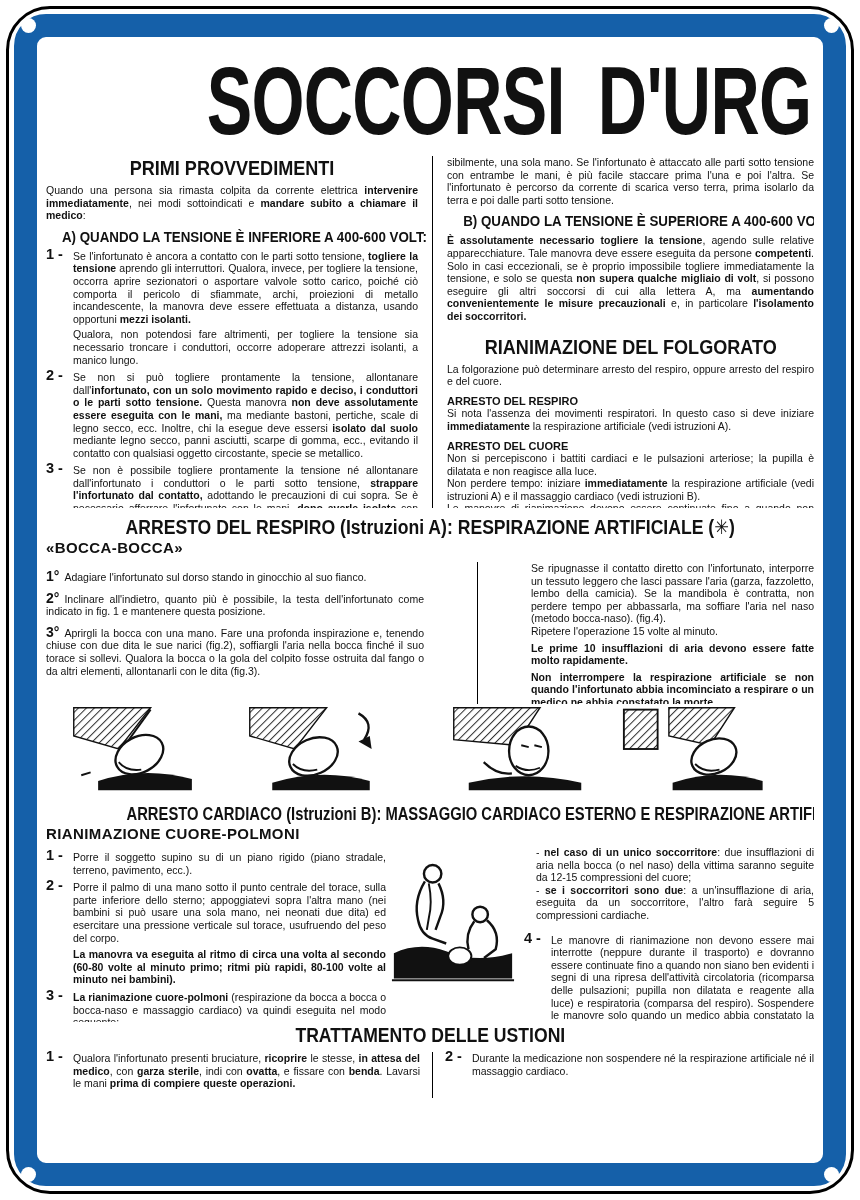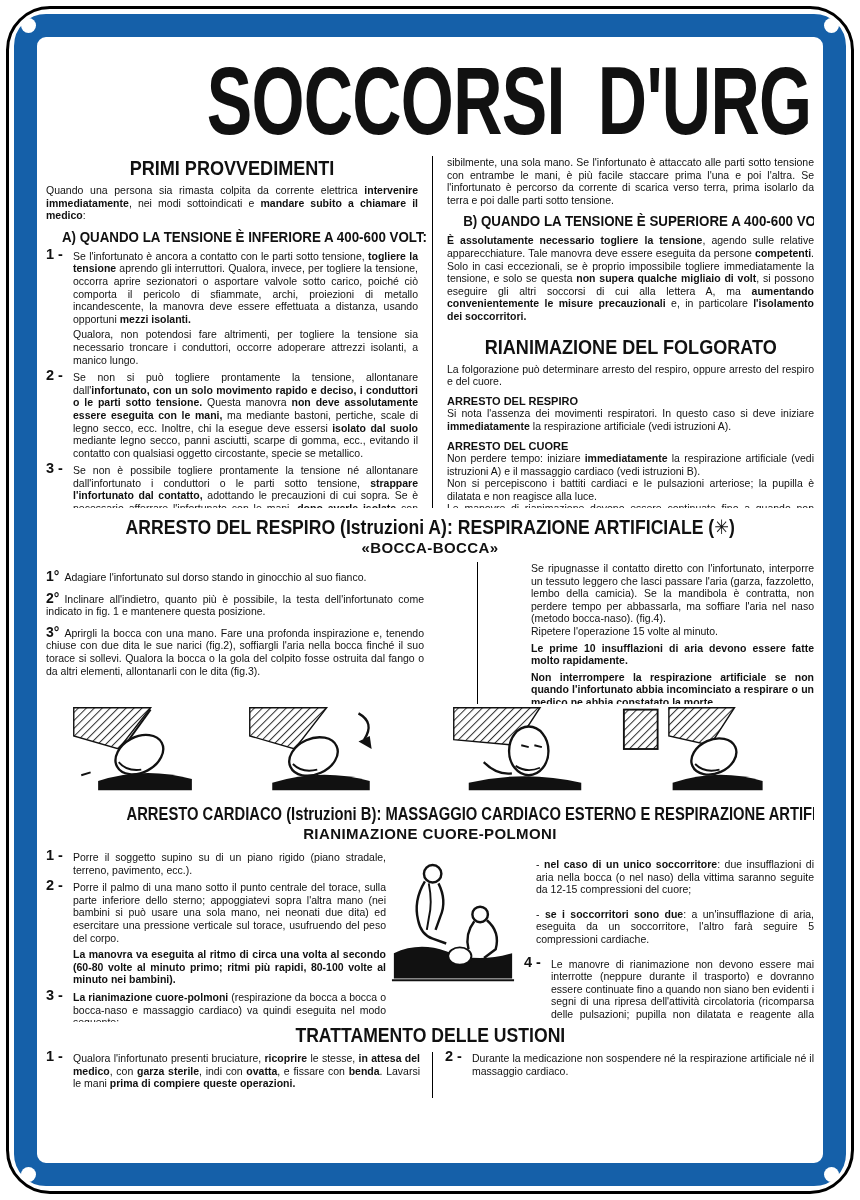--- a/index.html
+++ b/index.html
@@ -38,41 +38,41 @@
   .colL{width:372px;flex:none;}
   .vdiv{flex:none;width:1px;background:#000;margin:0 14px;}
   .colR{flex:1;min-width:0;}
 
   .item{position:relative;padding-left:27px;margin-top:5px;}
   .item>.marker{position:absolute;left:0;top:-2px;font-weight:bold;font-size:14.5px;}
   .extra{padding-left:27px;margin-top:3px;}
 
   .secA{margin-top:8px;text-align:center;white-space:nowrap;}
   .secA .t1{display:inline-block;font-weight:bold;font-size:20px;line-height:22px;transform:scaleX(0.88);transform-origin:center;}
-  .secline2{text-align:center;font-weight:bold;font-size:15px;line-height:17px;margin-top:1px;letter-spacing:0.4px;white-space:nowrap;}
+  .secline2{text-align:left;font-weight:bold;font-size:15px;line-height:17px;margin-top:1px;letter-spacing:0.4px;white-space:nowrap;}
 
   .row2{height:142px;overflow:hidden;margin-top:6px;gap:39px;}
   .colA1{width:378px;flex:none;}
   .colA2{flex:1;min-width:0;}
   .step{margin-top:8px;}
   .stepm{font-weight:bold;font-size:14px;margin-right:5px;}
   .bpara{font-weight:bold;margin-top:4px;}
 
   .figs{height:92px;margin-top:2px;display:flex;align-items:flex-start;}
   .fig{flex:none;}
   .m1{margin-left:24px}.m2{margin-left:26px}.figgap{width:54px;flex:none}.m4{margin-left:22px}
 
   .secB{margin-top:6px;text-align:center;white-space:nowrap;}
   .secB .t1{display:inline-block;font-weight:bold;font-size:18px;line-height:20px;transform:scaleX(0.82);transform-origin:center;}
 
   .row3{height:176px;overflow:hidden;margin-top:4px;}
   .colB1{width:340px;flex:none;}
   .colB2{width:134px;flex:none;display:flex;justify-content:center;padding-top:14px;}
   .colB3{flex:1;min-width:0;padding-left:4px;}
-  .dash{margin-top:12px;margin-left:12px;}
+  .dash{margin-top:0;margin-left:12px;}
 
   .secU{margin-top:2px;text-align:center;white-space:nowrap;}
   .secU .t1{display:inline-block;font-weight:bold;font-size:20px;line-height:22px;transform:scaleX(0.88);transform-origin:center;}
   .row4{height:56px;overflow:hidden;margin-top:4px;}
   .colU1{width:374px;flex:none;}
   .colU2{flex:1;min-width:0;}
   .row4 .vdiv{margin:2px 12px 8px;}
 </style>
 </head>
 <body>
@@ -119,22 +119,22 @@
       <div class="colR">
         <p class="just">sibilmente, una sola mano. Se l'infortunato è attaccato alle parti sotto tensione con entrambe le mani, è più facile staccare prima l'una e poi l'altra. Se l'infortunato è percorso da corrente di scarica verso terra, prima isolarlo da terra e poi dalle parti sotto tensione.</p>
         <div class="h-mid"><span class="hx">B) QUANDO LA TENSIONE È SUPERIORE A 400-600 VOLT:</span></div>
         <p class="just"><b>È assolutamente necessario togliere la tensione</b><span>, agendo sulle relative apparecchiature. Tale manovra deve essere eseguita da persone </span><b>competenti</b><span>. Solo in casi eccezionali, se è proprio impossibile togliere immediatamente la tensione, e solo se questa </span><b>non supera qualche migliaio di volt</b><span>, si possono eseguire gli altri soccorsi di cui alla lettera A, ma </span><b>aumentando convenientemente le misure precauzionali</b><span> e, in particolare </span><b>l'isolamento dei soccorritori.</b></p>
 
         <div class="h-big" style="margin-top:12px"><span class="hx">RIANIMAZIONE DEL FOLGORATO</span></div>
         <p class="just sp">La folgorazione può determinare arresto del respiro, oppure arresto del respiro e del cuore.</p>
         <div class="subh">ARRESTO DEL RESPIRO</div>
         <p class="just"><span>Si nota l'assenza dei movimenti respiratori. In questo caso si deve iniziare </span><b>immediatamente</b><span> la respirazione artificiale (vedi istruzioni A).</span></p>
         <div class="subh">ARRESTO DEL CUORE</div>
+        <p class="just">Non si percepiscono i battiti cardiaci e le pulsazioni arteriose; la pupilla è dilatata e non reagisce alla luce.</p>
         <p class="just"><span>Non perdere tempo: iniziare </span><b>immediatamente</b><span> la respirazione artificiale (vedi istruzioni A) e il massaggio cardiaco (vedi istruzioni B).</span></p>
-        <p class="just">Non si percepiscono i battiti cardiaci e le pulsazioni arteriose; la pupilla è dilatata e non reagisce alla luce.</p>
         <p class="just">Le manovre di rianimazione devono essere continuate fino a quando non compaiono segni evidenti di attività del circolo periferico e respiratorio.</p>
       </div>
     </div>
 
     <div class="secA"><span class="t1">ARRESTO DEL RESPIRO (Istruzioni A): RESPIRAZIONE ARTIFICIALE (✳)</span></div>
     <div class="secline2">«BOCCA-BOCCA»</div>
 
     <div class="row row2">
       <div class="colA1">
         <p class="step just"><b class="stepm">1°</b><span>Adagiare l'infortunato sul dorso stando in ginocchio al suo fianco.</span></p>

